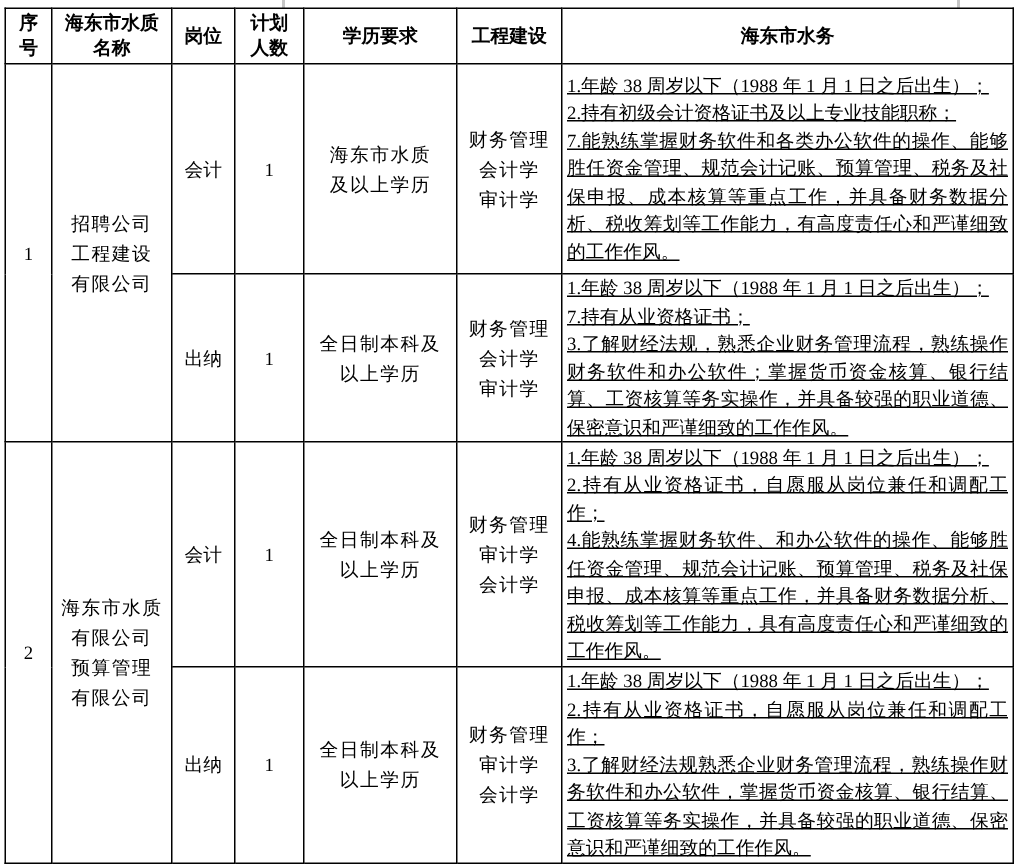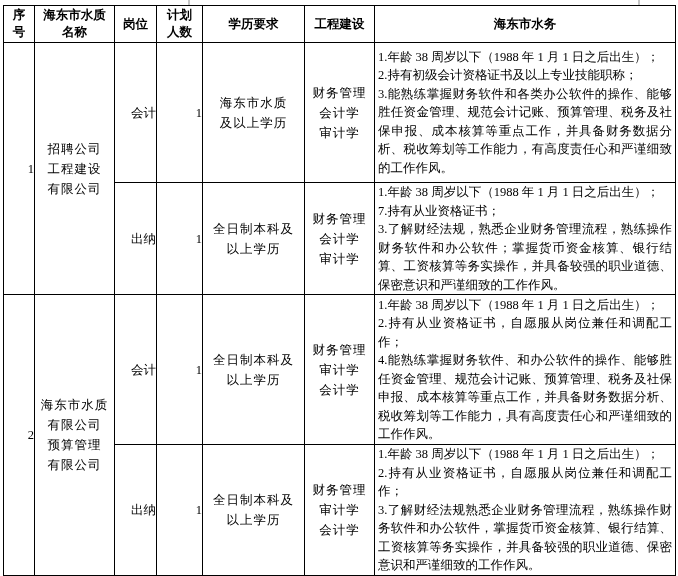--- a/index.html
+++ b/index.html
@@ -41,31 +41,32 @@
   td.center {
     text-align: center;
     vertical-align: middle;
     font-size: 12.5px;
   }
   td.center .cline {
     line-height: 20px;
     white-space: nowrap;
     letter-spacing: 1px;
   }
-  td.center .single { line-height: 20px; text-align: right; }
+  td.center .single { line-height: 20px; }
 
   td.req {
     vertical-align: middle;
     font-size: 12.5px;
     padding: 0 3px;
     text-align: left;
   }
   td.req .req-item {
     line-height: 18.5px;
     text-align: justify;
+    text-decoration: underline;
   }
 </style>
 </head>
 <body>
 
 <div class="canvas">
 
   <div class="grid-tick tick-1"></div>
   <div class="grid-tick tick-2"></div>
 
@@ -128,21 +129,21 @@
         <div class="cline">及以上学历</div>
       </td>
       <td class="center">
         <div class="cline">财务管理</div>
         <div class="cline">会计学</div>
         <div class="cline">审计学</div>
       </td>
       <td class="req">
         <div class="req-item">1.年龄 38 周岁以下（1988 年 1 月 1 日之后出生）；</div>
         <div class="req-item">2.持有初级会计资格证书及以上专业技能职称；</div>
-        <div class="req-item">3.能熟练掌握财务软件和各类办公软件的操作、能够胜任资金管理、规范会计记账、预算管理、税务及社保申报、成本核算等重点工作，并具备财务数据分析、税收筹划等工作能力，有高度责任心和严谨细致的工作作风。</div>
+        <div class="req-item">7.能熟练掌握财务软件和各类办公软件的操作、能够胜任资金管理、规范会计记账、预算管理、税务及社保申报、成本核算等重点工作，并具备财务数据分析、税收筹划等工作能力，有高度责任心和严谨细致的工作作风。</div>
       </td>
     </tr>
 
     <tr style="height:110px">
       <td class="center">
         <div class="single">出纳</div>
       </td>
       <td class="center">
         <div class="single">1</div>
       </td>

